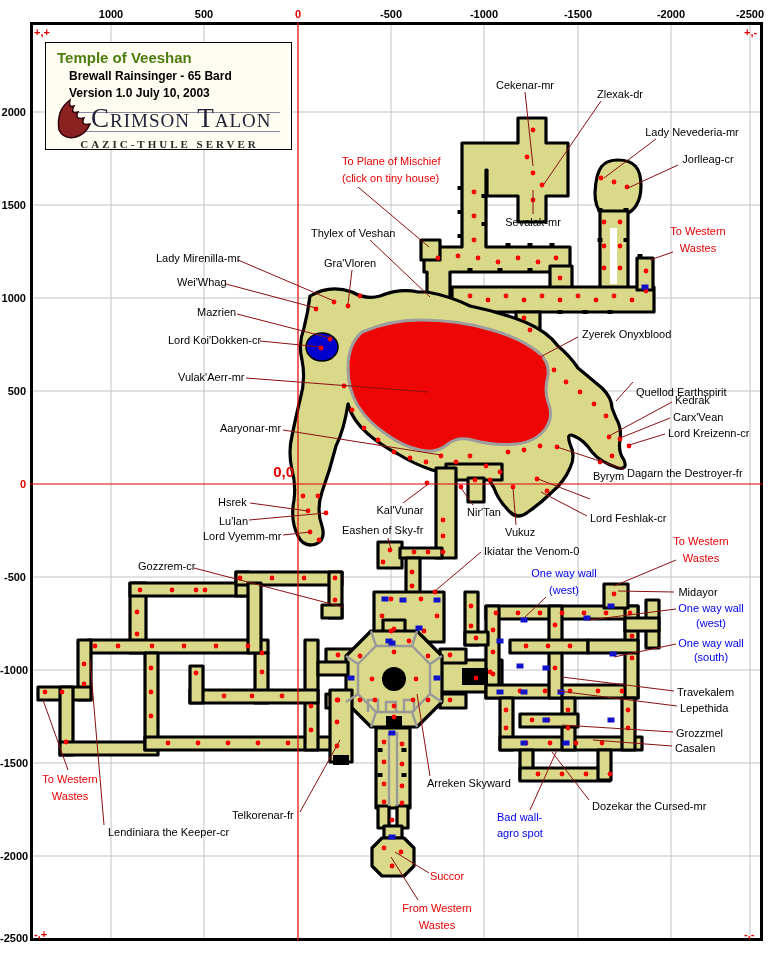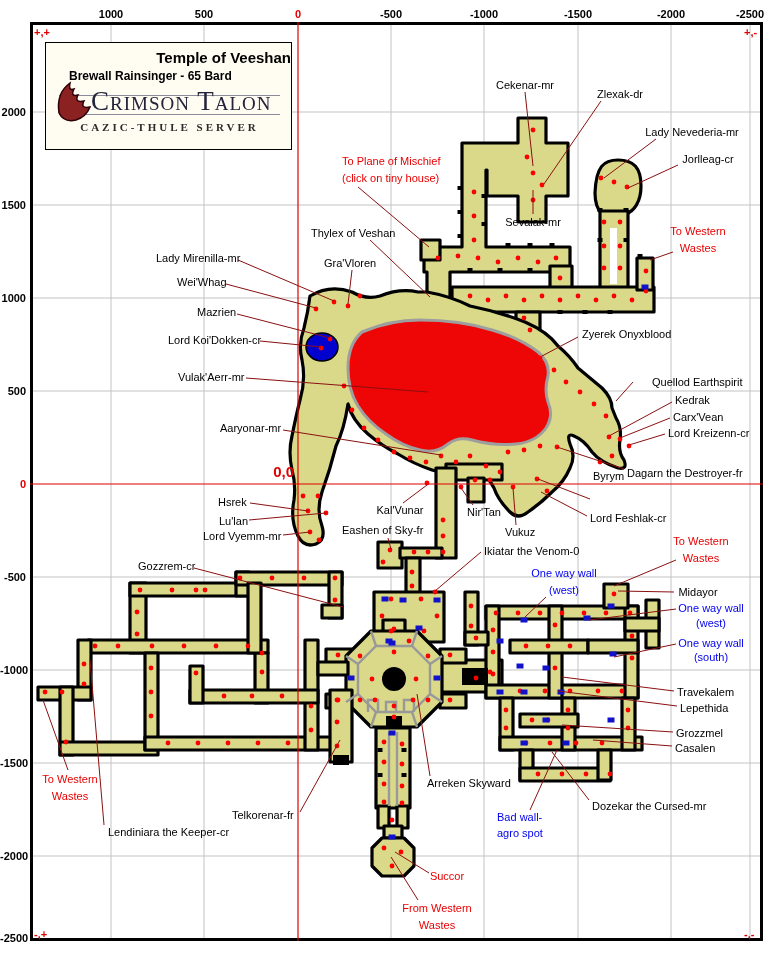--- a/index.html
+++ b/index.html
@@ -13,21 +13,21 @@
   .tick-red{color:#e00000;}
   .corner{position:absolute;font-size:11px;font-weight:bold;color:#e00000;z-index:7;}
   .map-label{position:absolute;font-size:11px;line-height:12px;white-space:nowrap;z-index:6;transform:translateY(-50%);}
   .map-label.mid{transform:translate(-50%,-50%);}
   .lab-k{color:#000;}
   .lab-r{color:#e80000;}
   .lab-b{color:#0000f0;}
   #origin-label{position:absolute;font-size:15px;font-weight:bold;color:#e00000;z-index:6;transform:translate(-100%,-100%);}
   #title-box{position:absolute;left:45px;top:42px;width:247px;height:108px;background:#fffdf2;
              border:1px solid #000;box-sizing:border-box;z-index:8;padding:6px 0 0 11px;}
-  #title-box .t1{font-size:15px;font-weight:bold;color:#000000;text-align:right;}
+  #title-box .t1{font-size:15px;font-weight:bold;color:#4d7c0f;}
   #title-box .t2{font-size:12px;font-weight:bold;color:#000;margin-top:3px;padding-left:12px;}
   #logo{position:relative;width:225px;height:52px;margin-top:2px;}
   #logo .logo-line{position:absolute;left:2px;right:2px;height:1px;background:#8a8a9a;}
   #logo .wordmark{position:absolute;left:34px;top:1px;font-family:"Liberation Serif",serif;
                   font-variant:small-caps;font-size:27px;letter-spacing:1px;color:#23233b;}
   #logo .dragon{position:absolute;left:-2px;top:-6px;}
   #logo .sub{position:absolute;left:0;right:0;top:36px;text-align:center;font-family:"Liberation Serif",serif;
              font-size:11px;font-weight:bold;letter-spacing:3px;color:#2a2a2a;}
 </style>
 </head>
@@ -520,21 +520,21 @@
       <div class="map-label lab-r" style="left: 342px; top: 178px;">(click on tiny house)</div>
       <div class="map-label lab-k" style="left: 311px; top: 233px;">Thylex of Veshan</div>
       <div class="map-label lab-k" style="left: 324px; top: 263px;">Gra'Vloren</div>
       <div class="map-label lab-k" style="left: 156px; top: 258px;">Lady Mirenilla-mr</div>
       <div class="map-label lab-k" style="left: 177px; top: 282px;">Wei'Whag</div>
       <div class="map-label lab-k" style="left: 197px; top: 312px;">Mazrien</div>
       <div class="map-label lab-k" style="left: 168px; top: 340px;">Lord Koi'Dokken-cr</div>
       <div class="map-label lab-k" style="left: 178px; top: 377px;">Vulak'Aerr-mr</div>
       <div class="map-label lab-k" style="left: 220px; top: 428px;">Aaryonar-mr</div>
       <div class="map-label lab-k" style="left: 582px; top: 334px;">Zyerek Onyxblood</div>
-      <div class="map-label lab-k" style="left: 636px; top: 382px; margin-left: 16px;">Quellod Earthspirit</div>
+      <div class="map-label lab-k" style="left: 636px; top: 392px;">Quellod Earthspirit</div>
       <div class="map-label lab-k" style="left: 675px; top: 400px;">Kedrak</div>
       <div class="map-label lab-k" style="left: 673px; top: 417px;">Carx'Vean</div>
       <div class="map-label lab-k" style="left: 668px; top: 433px;">Lord Kreizenn-cr</div>
       <div class="map-label lab-k" style="left: 627px; top: 473px;">Dagarn the Destroyer-fr</div>
       <div class="map-label lab-k" style="left: 218px; top: 502px;">Hsrek</div>
       <div class="map-label lab-k" style="left: 219px; top: 521px;">Lu'lan</div>
       <div class="map-label lab-k" style="left: 203px; top: 536px;">Lord Vyemm-mr</div>
       <div class="map-label lab-k mid" style="left: 400px; top: 510px;">Kal'Vunar</div>
       <div class="map-label lab-k mid" style="left: 484px; top: 512px;">Nir'Tan</div>
       <div class="map-label lab-k" style="left: 593px; top: 476px;">Byrym</div>
@@ -567,20 +567,21 @@
       <div class="map-label lab-r mid" style="left: 70px; top: 779px;">To Western</div>
       <div class="map-label lab-r mid" style="left: 70px; top: 796px;">Wastes</div>
       <div class="map-label lab-r mid" style="left: 447px; top: 876px;">Succor</div>
       <div class="map-label lab-r mid" style="left: 437px; top: 908px;">From Western</div>
       <div class="map-label lab-r mid" style="left: 437px; top: 925px;">Wastes</div>
     </div>
 
   <div id="title-box">
     <div class="t1">Temple of Veeshan</div>
     <div class="t2">Brewall Rainsinger - 65 Bard</div>
+    <div class="t2">Version 1.0 July 10, 2003</div>
     <div id="logo">
       <div class="logo-line" style="top:10px;"></div>
       <div class="logo-line" style="top:29px;"></div>
       <svg class="dragon" width="40" height="48" viewBox="0 0 40 48">
         <path d="M4,34 Q1,14 15,4 Q13,12 19,10 Q15,18 23,16 Q19,24 29,22 Q25,30 35,28 Q31,38 21,41 Q9,44 4,34 Z" fill="#8b2121" stroke="#2b0008" stroke-width="1.5"></path>
       </svg>
       <span class="wordmark">Crimson Talon</span>
       <div class="sub">CAZIC-THULE SERVER</div>
     </div>
   </div>

